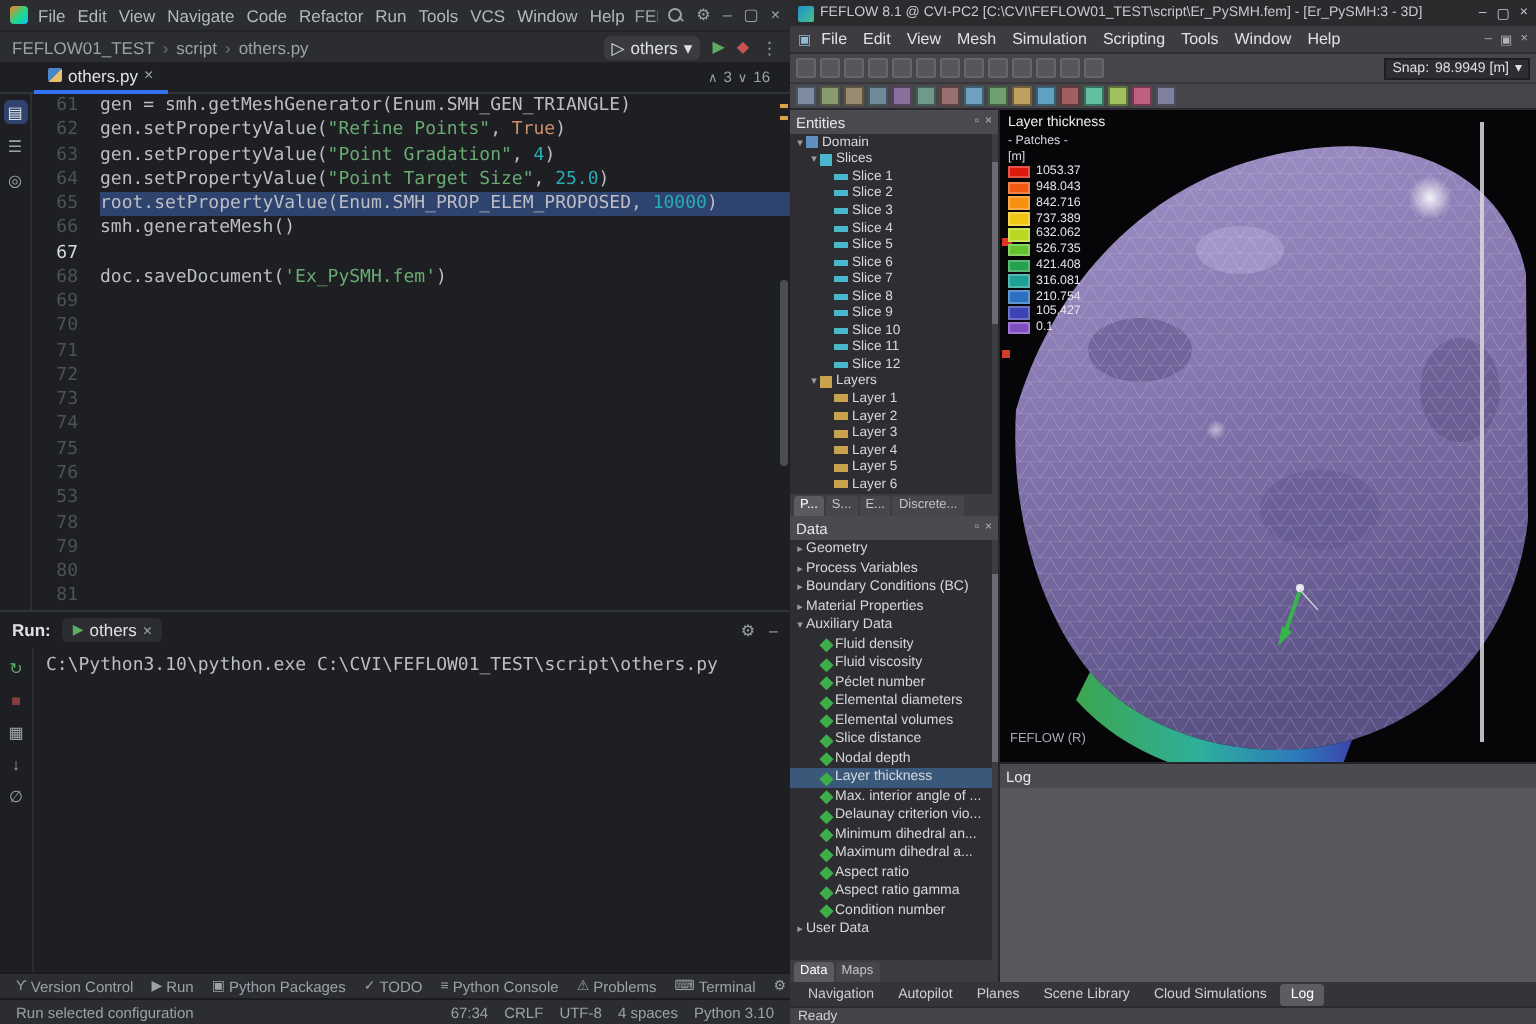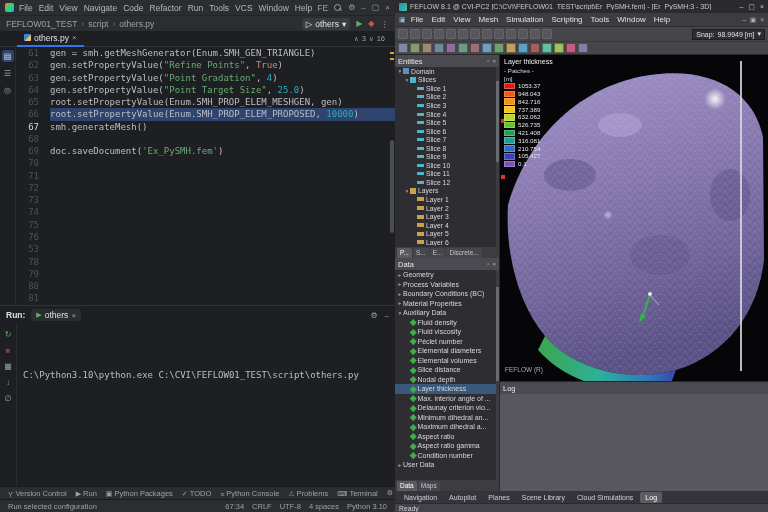--- a/index.html
+++ b/index.html
@@ -76,26 +76,26 @@
              padding:1px 5px; }
   .run-tab-ico { color:#5fad65; font-size:7px; }
   .run-header-right { margin-left:auto; display:flex; gap:7px; color:#9da0a8; font-size:8px; }
   .run-body { flex:1; display:flex; min-height:0; }
   #run-toolbar { width:17px; flex:0 0 auto; display:flex; flex-direction:column; align-items:center;
                  gap:4px; padding-top:4px; border-right:1px solid #2b2d30; }
   .run-ico { width:12px; height:12px; display:flex; align-items:center; justify-content:center;
              font-size:8px; color:#9da0a8; }
   .ri-rerun { color:#5fad65; } .ri-stop { color:#c75450; opacity:.6; }
   .run-console { flex:1; padding:4px 6px; font-family:"DejaVu Sans Mono", monospace;
-                 font-size:9px; color:#bcbec4; overflow:hidden;margin-top:42px; }
+                 font-size:9px; color:#bcbec4; overflow:hidden; }
 
   #pc-statusbar { height:13px; flex:0 0 auto; background:#2b2d30; border-top:1px solid #1a1b1e;
                   display:flex; align-items:center; gap:9px; padding:0 8px; font-size:7.5px;
                   color:#9da0a8; white-space:nowrap; overflow:hidden; }
-  .sb-item { display:flex; gap:2px; align-items:flex-end; }
+  .sb-item { display:flex; gap:2px; align-items:center; }
   .sb-ico { font-size:7px; }
   .pc-footer { height:13px; flex:0 0 auto; background:#2b2d30; border-top:1px solid #1a1b1e;
                display:flex; align-items:center; padding:0 8px; font-size:7.5px; color:#9da0a8;
                white-space:nowrap; }
   .ft-right { margin-left:auto; display:flex; gap:8px; }
 
   
   #feflow { position:absolute; left:395px; top:0; width:373px; height:512px; background:#3c3c41;
             color:#d8d8dc; display:flex; flex-direction:column; }
   .ff-title { height:13px; flex:0 0 auto; background:#2b2b2e; display:flex; align-items:center;
@@ -269,21 +269,20 @@
             <div class="gl">78</div>
             <div class="gl">79</div>
             <div class="gl">80</div>
             <div class="gl">81</div>
           </div>
         <div id="pc-code">
             <div class="cl"><span class="tok-p">gen = smh.getMeshGenerator(Enum.SMH_GEN_TRIANGLE)</span></div>
             <div class="cl"><span class="tok-p">gen.setPropertyValue(</span><span class="tok-s">"Refine Points"</span><span class="tok-p">, </span><span class="tok-k">True</span><span class="tok-p">)</span></div>
             <div class="cl"><span class="tok-p">gen.setPropertyValue(</span><span class="tok-s">"Point Gradation"</span><span class="tok-p">, </span><span class="tok-n">4</span><span class="tok-p">)</span></div>
             <div class="cl"><span class="tok-p">gen.setPropertyValue(</span><span class="tok-s">"Point Target Size"</span><span class="tok-p">, </span><span class="tok-n">25.0</span><span class="tok-p">)</span></div>
-            <div class="cl"><span class="tok-p">root.setPropertyValue(Enum.SMH_PROP_ELEM_MESHGEN, gen)</span></div>
             <div class="cl cur"><span class="tok-p">root.setPropertyValue(Enum.SMH_PROP_ELEM_PROPOSED, </span><span class="tok-n">10000</span><span class="tok-p">)</span></div>
             <div class="cl"><span class="tok-p">smh.generateMesh()</span></div>
             <div class="cl"></div>
             <div class="cl"><span class="tok-p">doc.saveDocument(</span><span class="tok-s">'Ex_PySMH.fem'</span><span class="tok-p">)</span></div>
             <div class="cl"></div>
             <div class="cl"></div>
             <div class="cl"></div>
             <div class="cl"></div>
             <div class="cl"></div>
             <div class="cl"></div>

